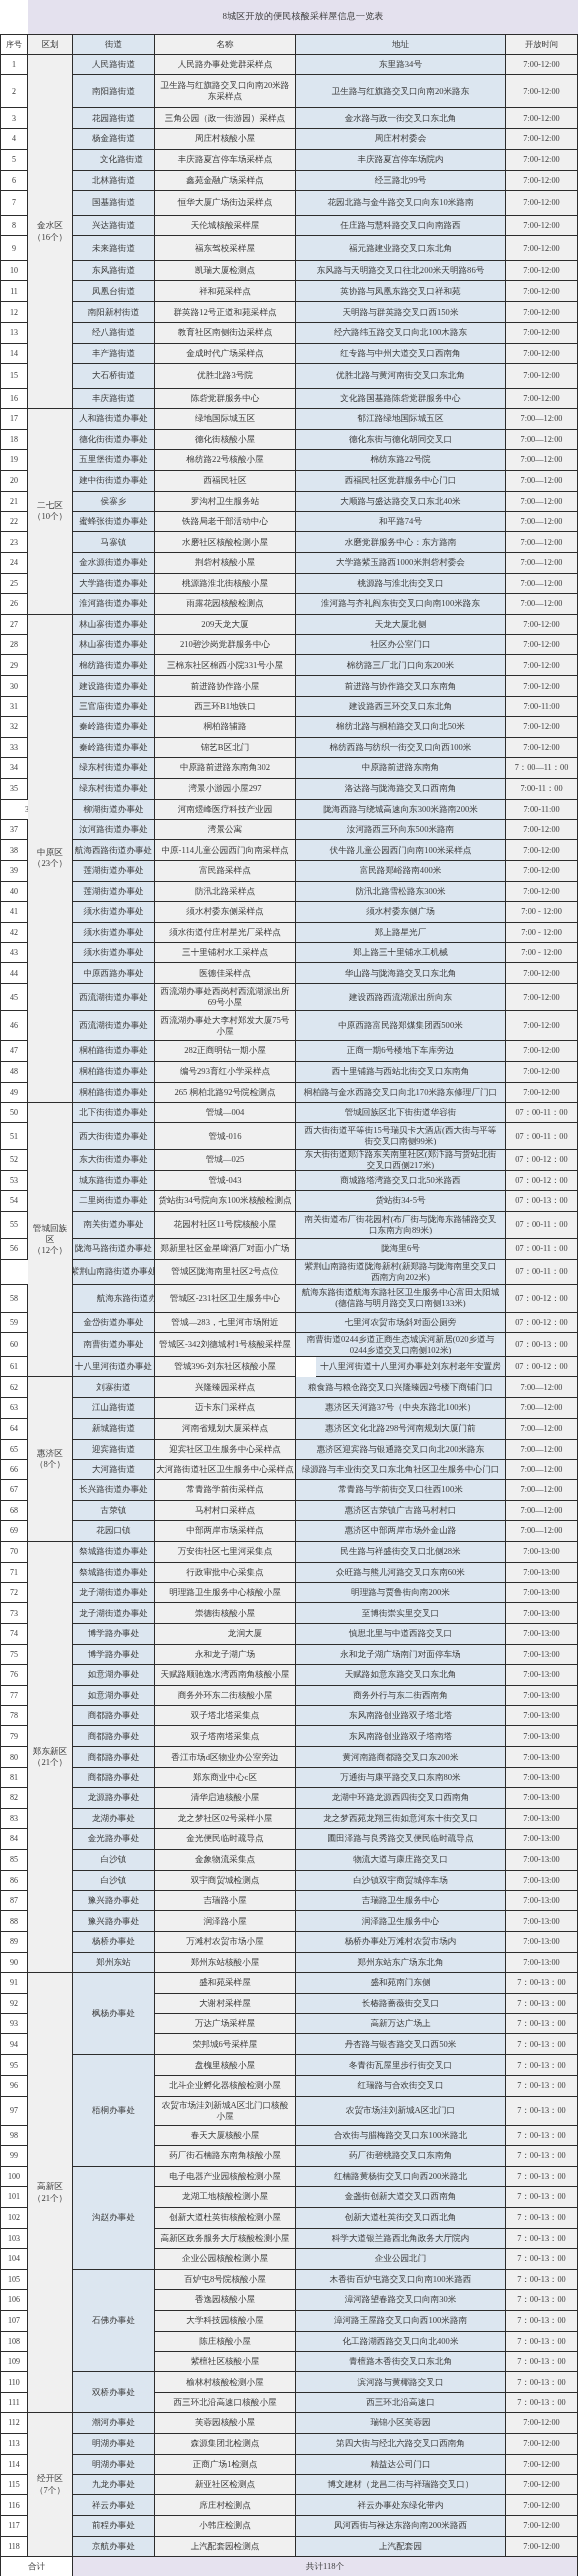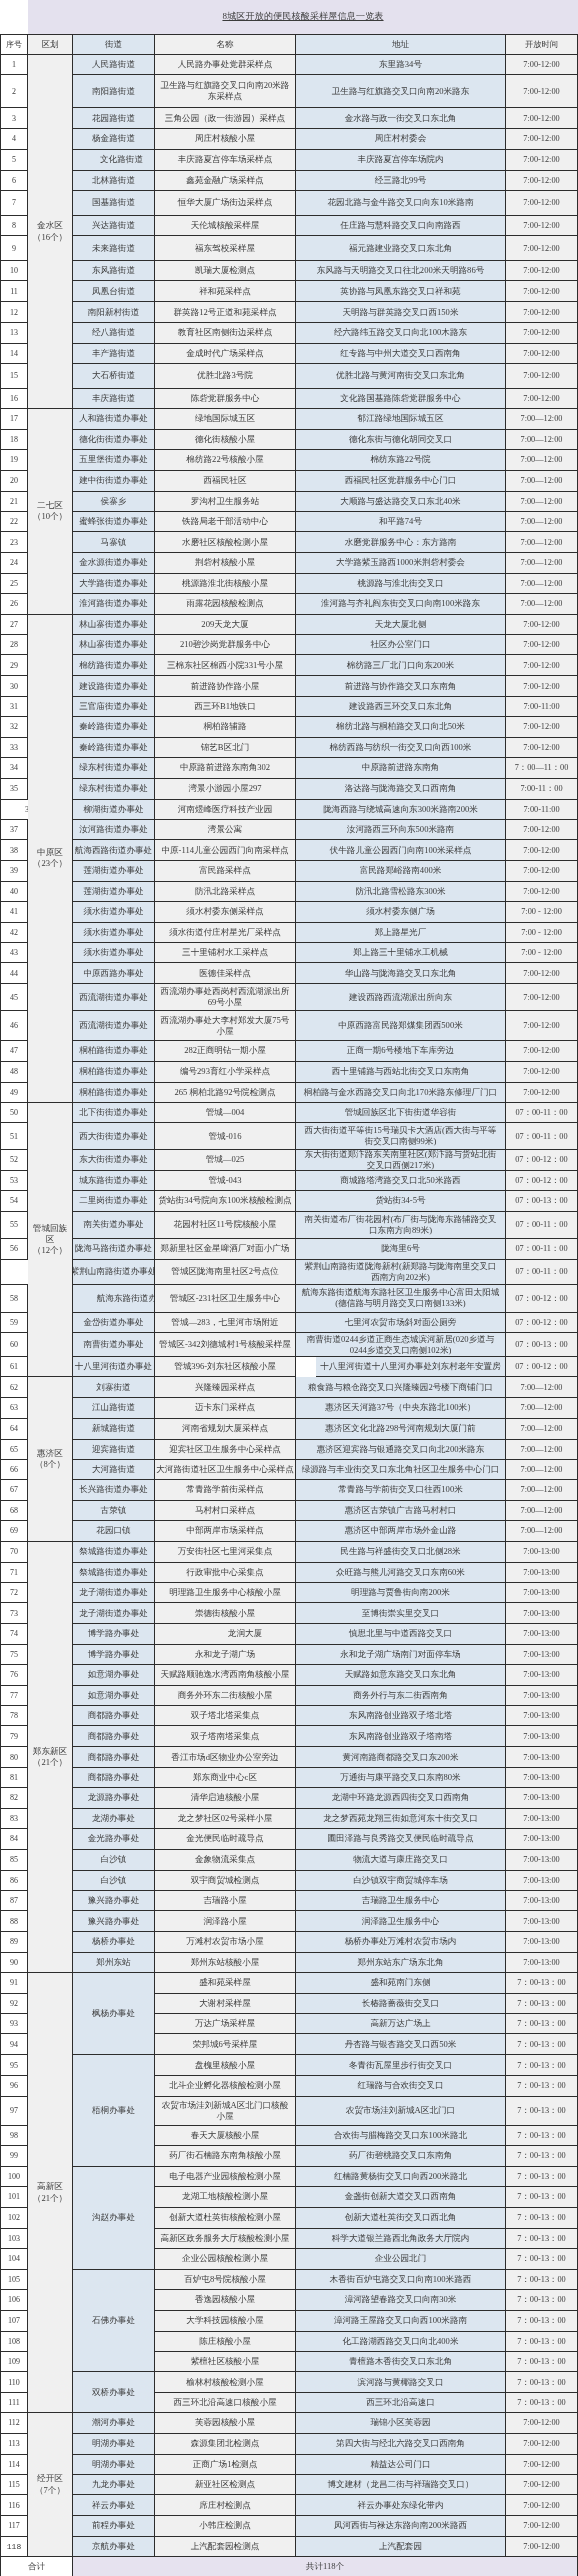--- a/index.html
+++ b/index.html
@@ -31,21 +31,21 @@
   .c.addr { background: var(--blue); }
   .c.hours { background: var(--grey); font-size: 8.3px; }
   .c.foot-label { background: #ffffff; border-left: 0.5px solid var(--border); }
   .c.foot-total { background: var(--total); }
   .row { display: contents; }
 </style>
 </head>
 <body style="--title: #e4e1ee; --blue: #dce6f0; --grey: #f0f0f0; --total: #e6e2ef; --border: #2d2d2d;">
 
 <div id="sheet" style="grid-template-rows: 34px 21px 20.3px 33px 21px 20.3px 21px 20.3px 25px 20.3px 25px 20.3px 21px 20.3px 21px 20px 25px 20.3px 21px 20.3px 20.3px 21px 20.3px 20.3px 21px 20.3px 20.3px 21px 20.3px 20.3px 21px 20.3px 20.3px 21px 20.3px 20.3px 21px 20.3px 20.3px 21px 20.3px 20.3px 21px 20.3px 20.3px 21px 27px 30px 20.3px 21px 20.3px 20.3px 27px 20.3px 20.3px 21px 27px 21px 25px 28px 20.3px 24px 20px 21px 20.3px 21px 20.3px 20.3px 21px 20.3px 20.3px 21px 20.3px 20.3px 21px 20.3px 20.3px 21px 20.3px 20.3px 21px 20.3px 20.3px 21px 20.3px 20.3px 21px 20.3px 20.3px 21px 20.3px 20.3px 21px 20.3px 20.3px 21px 21px 20.3px 29px 20.3px 21px 20.3px 20.3px 21px 20.3px 21px 20.3px 20.3px 21px 20.3px 20.3px 21px 20.3px 20.3px 21px 20.3px 20.3px 21px 20.3px 20.3px 21px;">
-    <div class="row"><div class="c blank" style="grid-area: 1 / 1;"></div><div class="c title" style="grid-area: 1 / 2 / auto / 7; text-decoration: underline;">8城区开放的便民核酸采样屋信息一览表</div></div>
+    <div class="row"><div class="c blank" style="grid-area: 1 / 1;"></div><div class="c title" style="grid-area: 1 / 2 / auto / 7;">8城区开放的便民核酸采样屋信息一览表</div></div>
     <div class="row"><div class="c hdr seq" style="grid-area: 2 / 1;">序号</div><div class="c hdr dist" style="grid-area: 2 / 2;">区划</div><div class="c hdr street" style="grid-area: 2 / 3;">街道</div><div class="c hdr name" style="grid-area: 2 / 4;">名称</div><div class="c hdr addr" style="grid-area: 2 / 5;">地址</div><div class="c hdr hours" style="grid-area: 2 / 6;">开放时间</div></div>
     <div class="row"><div class="c seq" style="grid-area: 3 / 1;">1</div><div class="c street" style="grid-area: 3 / 3;">人民路街道</div><div class="c name" style="grid-area: 3 / 4;">人民路办事处党群采样点</div><div class="c addr" style="grid-area: 3 / 5;">东里路34号</div><div class="c hours" style="grid-area: 3 / 6;">7:00-12:00</div></div>
     <div class="row"><div class="c seq" style="grid-area: 4 / 1;">2</div><div class="c street" style="grid-area: 4 / 3;">南阳路街道</div><div class="c name" style="grid-area: 4 / 4;">卫生路与红旗路交叉口向南20米路
 东采样点</div><div class="c addr" style="grid-area: 4 / 5;">卫生路与红旗路交叉口向南20米路东</div><div class="c hours" style="grid-area: 4 / 6;">7:00-12:00</div></div>
     <div class="row"><div class="c seq" style="grid-area: 5 / 1;">3</div><div class="c street" style="grid-area: 5 / 3;">花园路街道</div><div class="c name" style="grid-area: 5 / 4;">三角公园（政一街游园）采样点</div><div class="c addr" style="grid-area: 5 / 5;">金水路与政一街交叉口东北角</div><div class="c hours" style="grid-area: 5 / 6;">7:00-12:00</div></div>
     <div class="row"><div class="c seq" style="grid-area: 6 / 1;">4</div><div class="c street" style="grid-area: 6 / 3;">杨金路街道</div><div class="c name" style="grid-area: 6 / 4;">周庄村核酸小屋</div><div class="c addr" style="grid-area: 6 / 5;">周庄村村委会</div><div class="c hours" style="grid-area: 6 / 6;">7:00-12:00</div></div>
     <div class="row"><div class="c seq" style="grid-area: 7 / 1;">5</div><div class="c street" style="grid-area: 7 / 3; padding-left: 16px;">文化路街道</div><div class="c name" style="grid-area: 7 / 4;">丰庆路夏宫停车场采样点</div><div class="c addr" style="grid-area: 7 / 5;">丰庆路夏宫停车场院内</div><div class="c hours" style="grid-area: 7 / 6;">7:00-12:00</div></div>
     <div class="row"><div class="c seq" style="grid-area: 8 / 1;">6</div><div class="c street" style="grid-area: 8 / 3;">北林路街道</div><div class="c name" style="grid-area: 8 / 4;">鑫苑金融广场采样点</div><div class="c addr" style="grid-area: 8 / 5;">经三路北99号</div><div class="c hours" style="grid-area: 8 / 6;">7:00-12:00</div></div>
     <div class="row"><div class="c seq" style="grid-area: 9 / 1;">7</div><div class="c street" style="grid-area: 9 / 3;">国基路街道</div><div class="c name" style="grid-area: 9 / 4;">恒华大厦广场街边采样点</div><div class="c addr" style="grid-area: 9 / 5;">花园北路与金牛路交叉口向东10米路南</div><div class="c hours" style="grid-area: 9 / 6;">7:00-12:00</div></div>
     <div class="row"><div class="c seq" style="grid-area: 10 / 1;">8</div><div class="c street" style="grid-area: 10 / 3;">兴达路街道</div><div class="c name" style="grid-area: 10 / 4;">天伦城核酸采样屋</div><div class="c addr" style="grid-area: 10 / 5;">任庄路与慧科路交叉口向南路西</div><div class="c hours" style="grid-area: 10 / 6;">7:00-12:00</div></div>
@@ -160,21 +160,21 @@
     <div class="row"><div class="c seq" style="grid-area: 110 / 1;">108</div><div class="c name" style="grid-area: 110 / 4;">陈庄核酸小屋</div><div class="c addr" style="grid-area: 110 / 5;">化工路湖西路交叉口向北400米</div><div class="c hours" style="grid-area: 110 / 6;">7：00-13：00</div></div>
     <div class="row"><div class="c seq" style="grid-area: 111 / 1;">109</div><div class="c name" style="grid-area: 111 / 4;">紫檀社区核酸小屋</div><div class="c addr" style="grid-area: 111 / 5;">青檀路木香街交叉口东北角</div><div class="c hours" style="grid-area: 111 / 6;">7：00-13：00</div></div>
     <div class="row"><div class="c seq" style="grid-area: 112 / 1;">110</div><div class="c name" style="grid-area: 112 / 4;">榆林村核酸检测小屋</div><div class="c addr" style="grid-area: 112 / 5;">滨河路与黄椰路交叉口</div><div class="c hours" style="grid-area: 112 / 6;">7：00-13：00</div></div>
     <div class="row"><div class="c seq" style="grid-area: 113 / 1;">111</div><div class="c name" style="grid-area: 113 / 4;">西三环北沿高速口核酸小屋</div><div class="c addr" style="grid-area: 113 / 5;">西三环北沿高速口</div><div class="c hours" style="grid-area: 113 / 6;">7：00-13：00</div></div>
     <div class="row"><div class="c seq" style="grid-area: 114 / 1;">112</div><div class="c street" style="grid-area: 114 / 3;">潮河办事处</div><div class="c name" style="grid-area: 114 / 4;">芙蓉园核酸小屋</div><div class="c addr" style="grid-area: 114 / 5;">瑞锦小区芙蓉园</div><div class="c hours" style="grid-area: 114 / 6;">7:00-12:00</div></div>
     <div class="row"><div class="c seq" style="grid-area: 115 / 1;">113</div><div class="c street" style="grid-area: 115 / 3;">明湖办事处</div><div class="c name" style="grid-area: 115 / 4;">森源集团北检测点</div><div class="c addr" style="grid-area: 115 / 5;">第四大街与经北六路交叉口西南角</div><div class="c hours" style="grid-area: 115 / 6;">7:00-12:00</div></div>
     <div class="row"><div class="c seq" style="grid-area: 116 / 1;">114</div><div class="c street" style="grid-area: 116 / 3;">明湖办事处</div><div class="c name" style="grid-area: 116 / 4;">正商广场1检测点</div><div class="c addr" style="grid-area: 116 / 5;">精益达公司门口</div><div class="c hours" style="grid-area: 116 / 6;">7:00-12:00</div></div>
     <div class="row"><div class="c seq" style="grid-area: 117 / 1;">115</div><div class="c street" style="grid-area: 117 / 3;">九龙办事处</div><div class="c name" style="grid-area: 117 / 4;">新亚社区检测点</div><div class="c addr" style="grid-area: 117 / 5;">博文建材（龙昌二街与祥瑞路交叉口）</div><div class="c hours" style="grid-area: 117 / 6;">7:00-12:00</div></div>
     <div class="row"><div class="c seq" style="grid-area: 118 / 1;">116</div><div class="c street" style="grid-area: 118 / 3;">祥云办事处</div><div class="c name" style="grid-area: 118 / 4;">席庄村检测点</div><div class="c addr" style="grid-area: 118 / 5;">祥云办事处东绿化带内</div><div class="c hours" style="grid-area: 118 / 6;">7:00-12:00</div></div>
     <div class="row"><div class="c seq" style="grid-area: 119 / 1;">117</div><div class="c street" style="grid-area: 119 / 3;">前程办事处</div><div class="c name" style="grid-area: 119 / 4;">小韩庄检测点</div><div class="c addr" style="grid-area: 119 / 5;">凤河西街与禄达东路向南200米路西</div><div class="c hours" style="grid-area: 119 / 6;">7:00-12:00</div></div>
-    <div class="row"><div class="c seq" style="grid-area: 120 / 1; font-family: Liberation Mono, monospace;">118</div><div class="c street" style="grid-area: 120 / 3;">京航办事处</div><div class="c name" style="grid-area: 120 / 4;">上汽配套园检测点</div><div class="c addr" style="grid-area: 120 / 5;">上汽配套园</div><div class="c hours" style="grid-area: 120 / 6;">7:00-12:00</div></div>
+    <div class="row"><div class="c seq" style="grid-area: 120 / 1;">118</div><div class="c street" style="grid-area: 120 / 3;">京航办事处</div><div class="c name" style="grid-area: 120 / 4;">上汽配套园检测点</div><div class="c addr" style="grid-area: 120 / 5;">上汽配套园</div><div class="c hours" style="grid-area: 120 / 6;">7:00-12:00</div></div>
     <div class="row"><div class="c dist" style="grid-area: 3 / 2 / 19;">金水区
 （16个）</div><div class="c dist" style="grid-area: 19 / 2 / 29;">二七区
 （10个）</div><div class="c dist" style="grid-area: 29 / 2 / 52;">中原区
 （23个）</div><div class="c dist" style="grid-area: 52 / 2 / 64;">管城回族
 区
 （12个）</div><div class="c dist" style="grid-area: 64 / 2 / 72;">惠济区
 （8个）</div><div class="c dist" style="grid-area: 72 / 2 / 93;">郑东新区
 （21个）</div><div class="c dist" style="grid-area: 93 / 2 / 114;">高新区
 （21个）</div><div class="c dist" style="grid-area: 114 / 2 / 121;">经开区
 （7个）</div></div>

